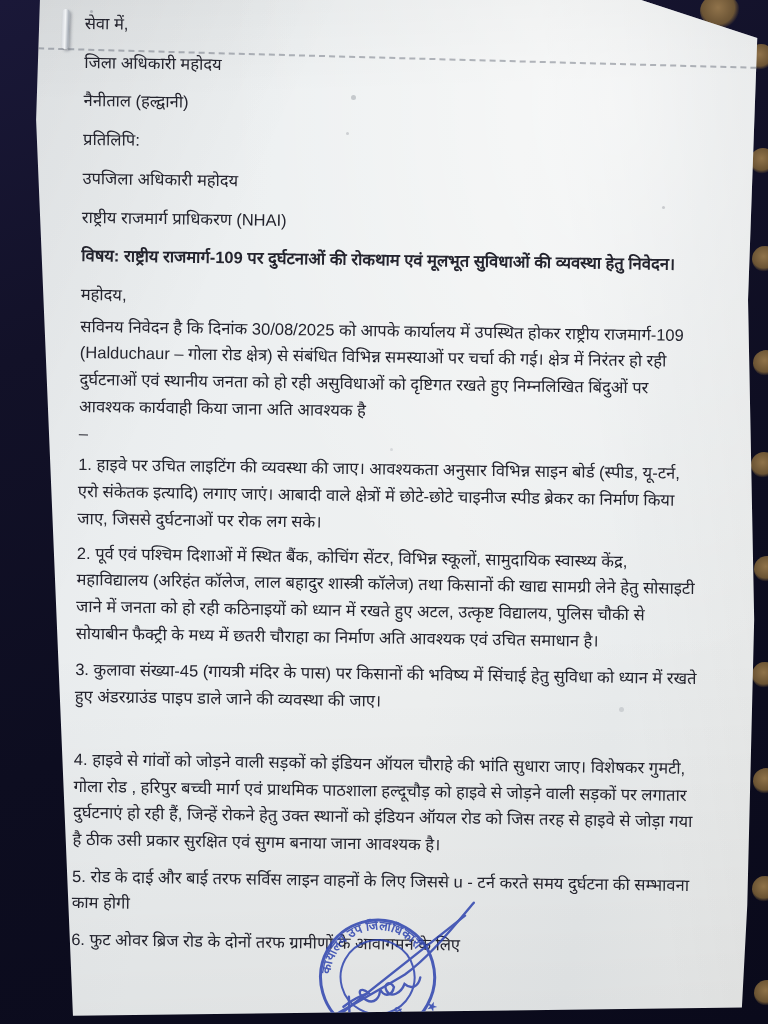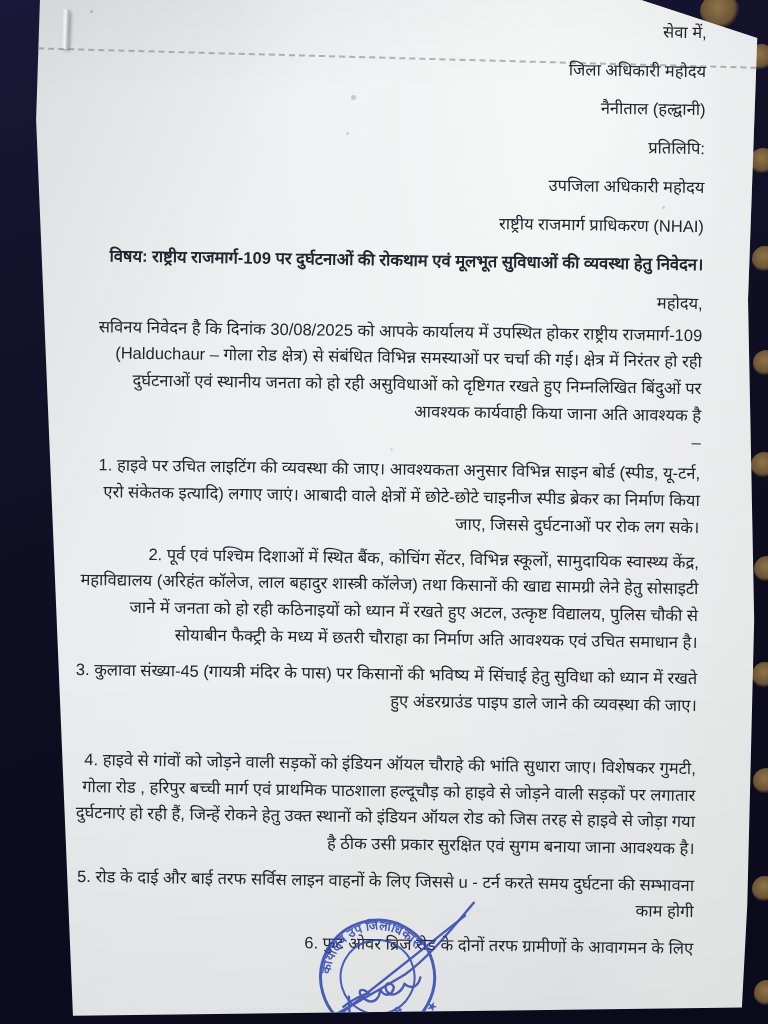--- a/index.html
+++ b/index.html
@@ -23,21 +23,20 @@
     position:absolute;inset:0;
     background:
       radial-gradient(ellipse at 80% 10%, rgba(255,255,255,.55), transparent 45%),
       linear-gradient(115deg, rgba(0,0,0,.055), transparent 28%),
       linear-gradient(262deg, rgba(0,0,0,.05), transparent 26%),
       linear-gradient(178deg, rgba(0,0,0,.035) 0%, transparent 10%, transparent 62%, rgba(0,0,0,.06) 100%),
       linear-gradient(100deg,#e6e9eb 0%,#edf0f1 32%,#eef0f0 58%,#e9eced 78%,#f0f1f0 100%);
     clip-path:polygon(
       5.2% 0%, 83.5% 0%, 98.6% 3.7%, 97.4% 29.3%, 98.2% 60.5%,
       97.3% 88.4%, 96.6% 98.4%, 52% 98.8%, 9.5% 99.2%, 4.7% 11.7%);
-    text-align:right;
   }
   .scanline{
     position:absolute;left:-12px;top:46px;width:1120px;height:0;
     border-top:2px dashed rgba(108,113,126,.5);
     transform:rotate(1.55deg);transform-origin:left top;
   }
   .staple{
     position:absolute;left:62px;top:9px;width:7px;height:40px;
     background:linear-gradient(90deg,#d8dbe0,#f2f4f6 45%,#9aa1ab);
     border-radius:4px;transform:rotate(2deg);

